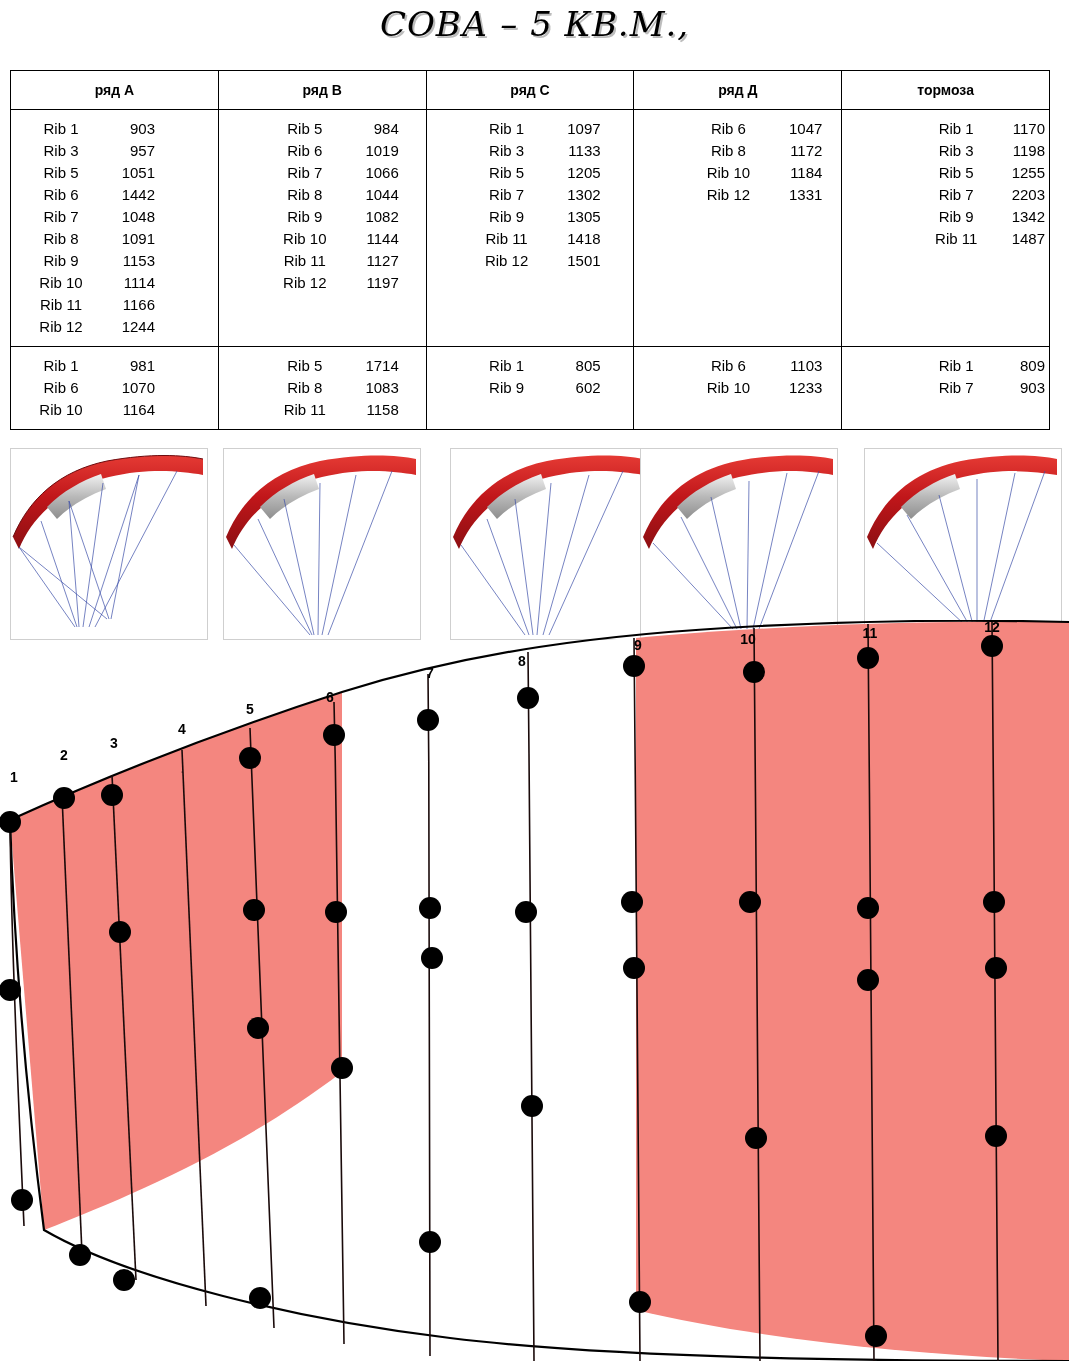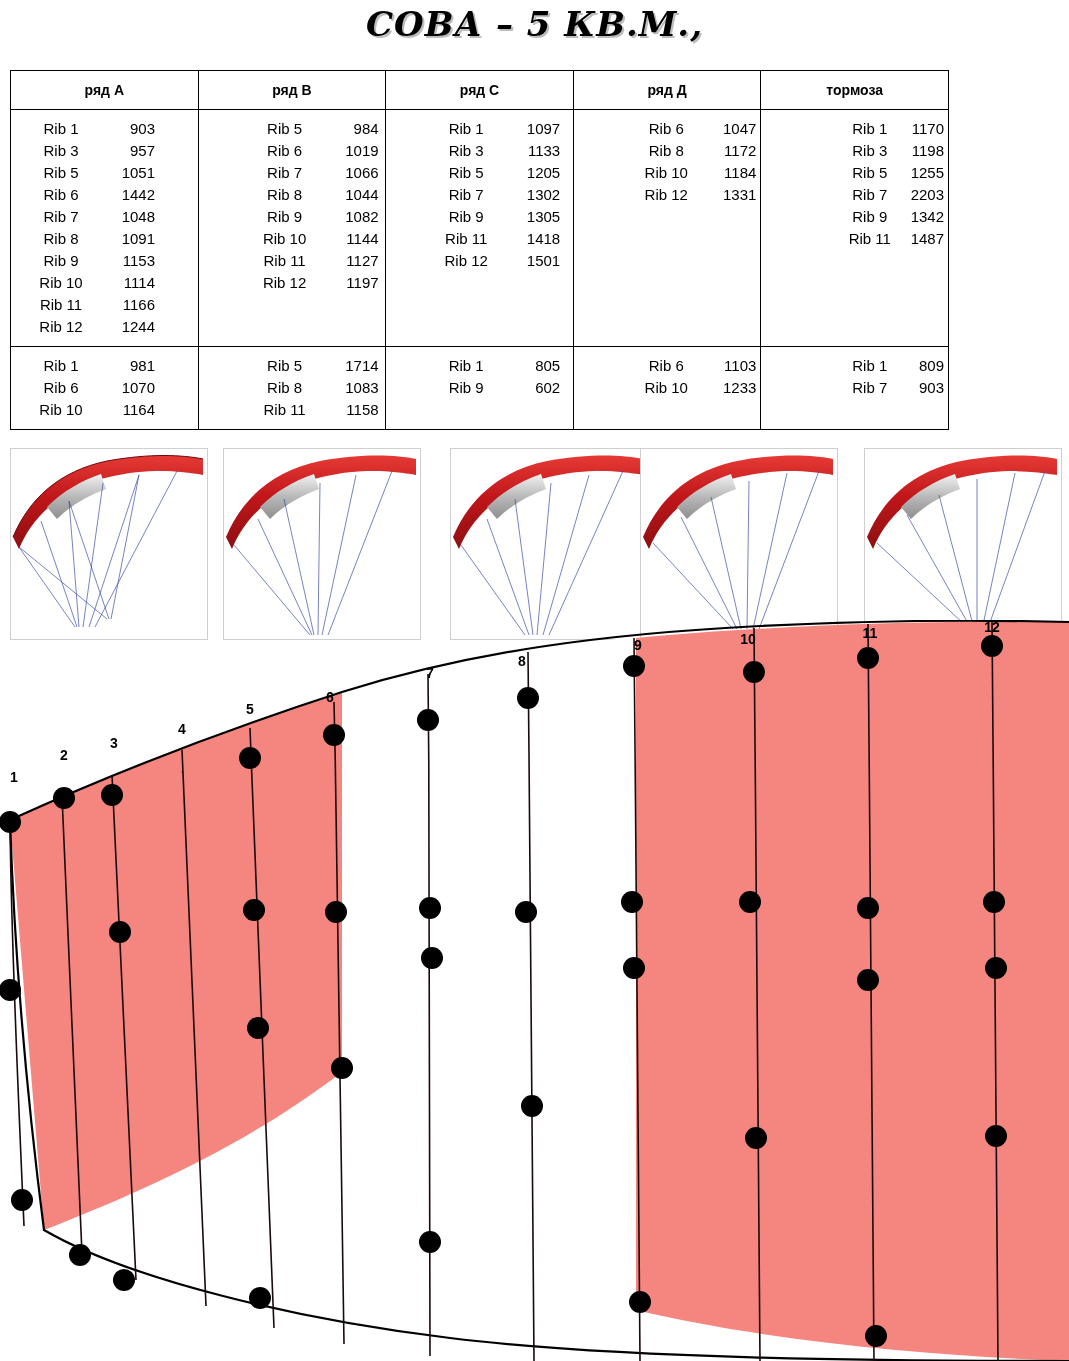--- a/index.html
+++ b/index.html
@@ -15,21 +15,21 @@
     overflow: hidden;
   }
 
   
   #title {
     position: absolute;
     left: 0; top: 4px;
     width: 1069px;
     text-align: center;
     font-family: "DejaVu Serif", serif;
-    font-weight: bold;
+    font-weight: normal;
     font-style: italic;
     font-size: 34px;
     letter-spacing: 1px;
     color: #000;
     text-transform: uppercase;
     white-space: nowrap;
   }
   #title .shadowed {
     display: inline-block;
     text-shadow: 2px 2px 0 #bdbdbd;
@@ -37,21 +37,21 @@
 
   
   #tables {
     position: absolute;
     left: 10px;
     top: 70px;
     width: 1050px;
   }
   table.lines {
     border-collapse: collapse;
-    width: 939px;
+    width: 1040px;
     table-layout: fixed;
   }
   table.lines th, table.lines td {
     border: 1px solid #000;
     vertical-align: top;
     padding: 0;
   }
   table.lines th {
     height: 38px;
     font-size: 14px;

